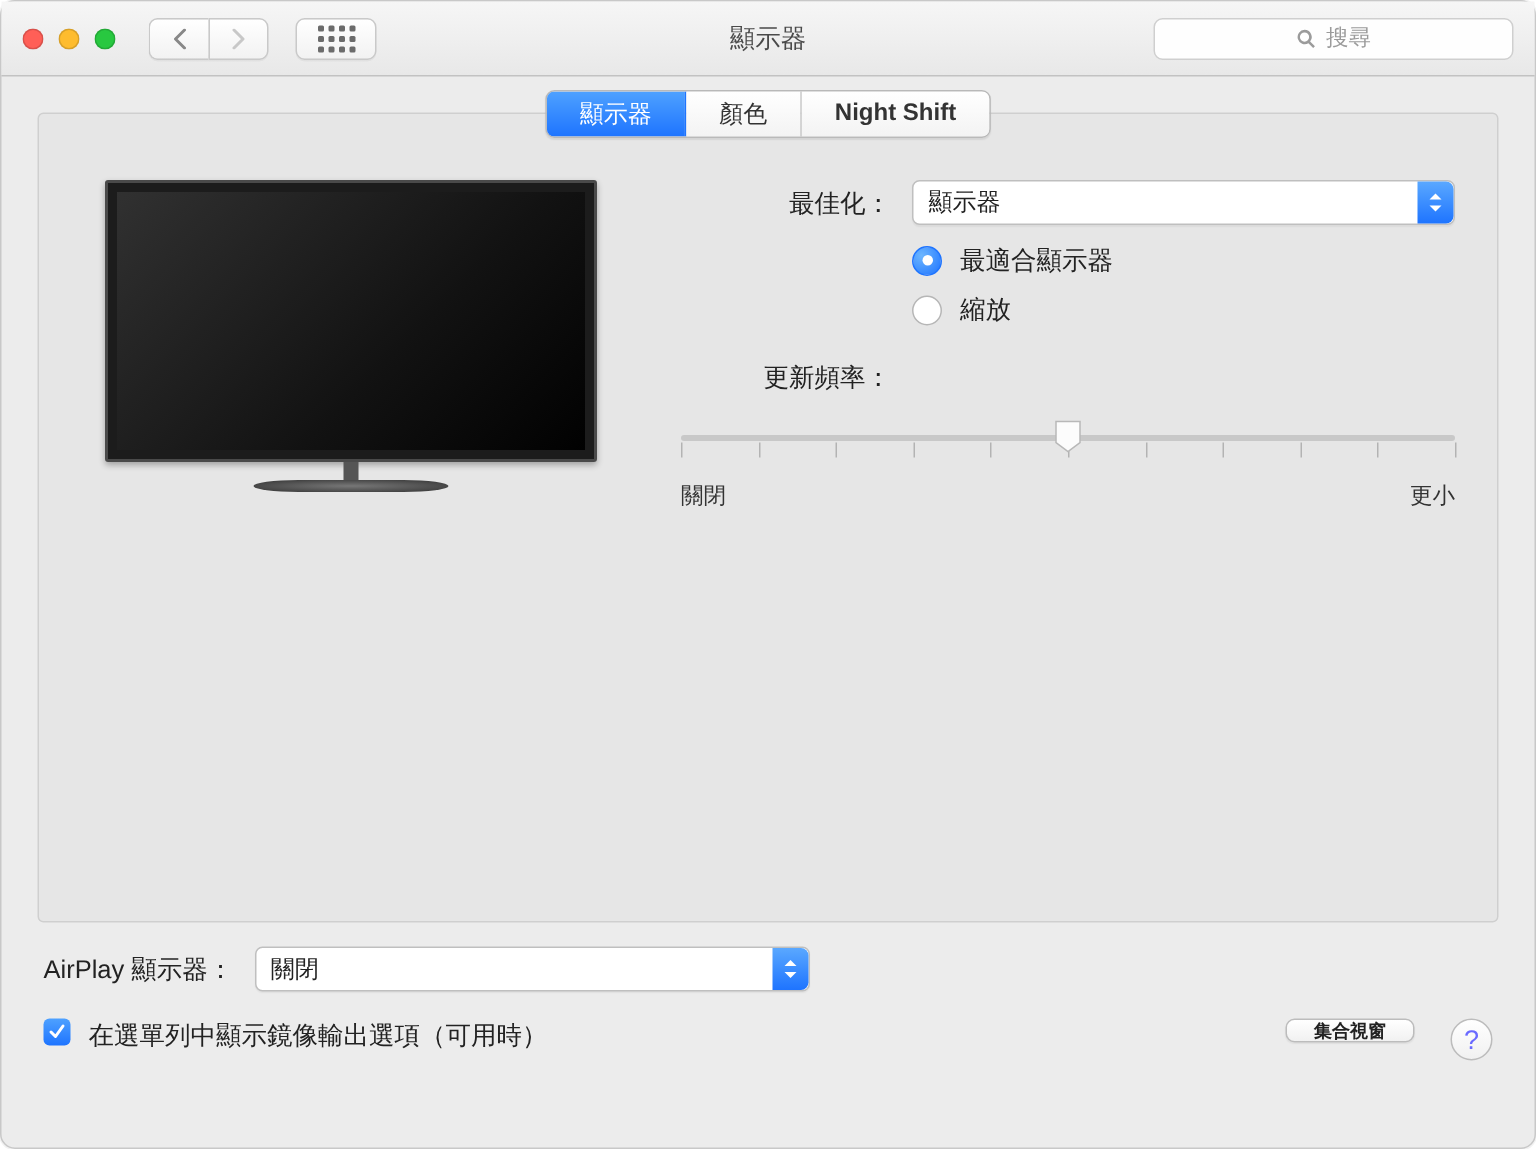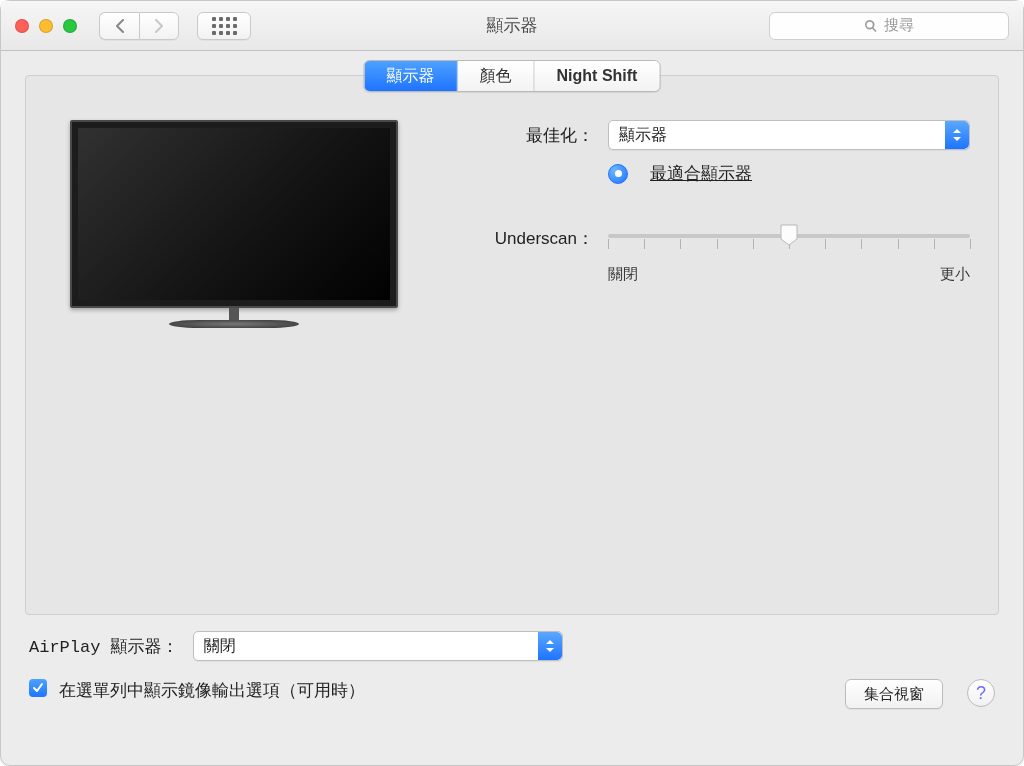--- a/index.html
+++ b/index.html
@@ -48,45 +48,45 @@
   .row .lbl { width: 140px; text-align: right; margin-right: 14px; font-size: 17px; color: #222; }
   .row .ctl { flex: 1; }
 
   .popup { position: relative; height: 30px; background: #fff; border: 1px solid #bfbfbf; border-radius: 5px; display: flex; align-items: center; padding: 0 36px 0 10px; font-size: 16px; color: #222; box-shadow: 0 1px 1px rgba(0,0,0,0.05); }
   .popup .stepper { position: absolute; right: 0; top: 0; bottom: 0; width: 24px; background: linear-gradient(#5aa8ff,#1e74ff); border-radius: 0 5px 5px 0; display: flex; flex-direction: column; align-items: center; justify-content: center; }
   .popup .stepper::before, .popup .stepper::after { content:""; width:0; height:0; border-left:4px solid transparent; border-right:4px solid transparent; }
   .popup .stepper::before { border-bottom:4px solid #fff; margin-bottom:2px; }
   .popup .stepper::after  { border-top:4px solid #fff; margin-top:2px; }
 
   .radios { margin-left: 154px; margin-top: -6px; margin-bottom: 22px; }
-  .radio { display: flex; align-items: center; gap: 22px; font-size: 17px; color: #222; margin-bottom: 10px; text-decoration: underline; }
+  .radio { display: flex; align-items: center; gap: 12px; font-size: 17px; color: #222; margin-bottom: 10px; }
   .radio .bullet { width: 20px; height: 20px; border-radius: 50%; border: 1px solid #b6b6b6; background: #fff; display: flex; align-items: center; justify-content: center; }
   .radio.selected .bullet { background: radial-gradient(circle at 30% 30%, #6cb6ff, #1e74ff); border-color: #1e74ff; }
   .radio.selected .bullet::after { content:""; width:7px; height:7px; border-radius:50%; background:#fff; }
 
   .slider-row .lbl { align-self: flex-start; margin-top: 2px; }
   .slider { position: relative; height: 20px; }
   .slider .track { position: absolute; left:0; right:0; top: 9px; height: 4px; background: #c8c8c8; border-radius: 2px; }
   .slider .tick { position: absolute; top: 14px; width: 1px; height: 10px; background: #b3b3b3; }
   .slider .thumb { position: absolute; top: -2px; width: 20px; height: 24px; transform: translateX(-50%); }
   .slider .thumb svg { width: 100%; height: 100%; }
   .slider-labels { display: flex; justify-content: space-between; font-size: 15px; color: #333; margin-top: 20px; }
 
   
   .footer { padding: 8px 28px 18px 28px; }
   .footer-row1 { display: flex; align-items: center; margin-bottom: 18px; }
-  .footer-row1 .lbl { font-size: 17px; color: #222; margin-right: 14px; font-family: Liberation Mono, monospace; }
+  .footer-row1 .lbl { font-size: 17px; color: #222; margin-right: 14px; }
   .footer-row1 .popup { width: 370px; flex: 0 0 370px; }
 
   .footer-row2 { display: flex; gap: 12px; }
   .checkbox { width: 18px; height: 18px; border-radius: 4px; background: linear-gradient(#4ea1ff,#1e74ff); display:flex; align-items:center; justify-content:center; flex-shrink: 0; }
   .checkbox svg { width: 12px; height: 12px; }
   .clabel { font-size: 17px; color: #222; }
   .spacer { flex: 1; }
-  .btn { height: 30px; padding: 0 18px; background: linear-gradient(#ffffff,#f1f1f1); border: 1px solid #bcbcbc; border-radius: 6px; font-size: 15px; color: #222; display:flex; align-items:center; box-shadow: 0 1px 1px rgba(0,0,0,0.06); }
+  .btn { height: 16px; padding: 0 18px; background: linear-gradient(#ffffff,#f1f1f1); border: 1px solid #bcbcbc; border-radius: 6px; font-size: 12px; color: #222; display:flex; align-items:center; box-shadow: 0 1px 1px rgba(0,0,0,0.06); font-weight: bold; }
   .help { width: 28px; height: 28px; border-radius: 50%; border: 1px solid #bcbcbc; background: linear-gradient(#ffffff,#f1f1f1); color: #6a6aff; display:flex; align-items:center; justify-content:center; font-size: 18px; font-weight: 500; margin-left: 12px; }
 
   
   .dotgrid { display: grid; grid-template-columns: repeat(4,4px); grid-auto-rows: 4px; gap: 3px; }
   .dotgrid span { width:4px; height:4px; background:#6b6b6b; border-radius:1px; }
 </style>
 </head>
 <body>
 
 <div class="window">
@@ -170,28 +170,32 @@
                 <div class="stepper"></div>
               </div>
             </div>
           </div>
 
           <div class="radios">
             <div class="radio selected">
               <div class="bullet"></div>
               <span>最適合顯示器</span>
             </div>
+            <div class="radio">
+              <div class="bullet"></div>
+              <span>縮放</span>
+            </div>
           </div>
 
 
           <div class="row">
+            <div class="lbl">更新頻率：</div>
           </div>
 
           <div class="row slider-row">
-            <div class="lbl">Underscan：</div>
             <div class="ctl">
               <div class="slider">
                 <div class="track"></div>
                 <div class="tick" style="left:0%"></div>
                 <div class="tick" style="left:10%"></div>
                 <div class="tick" style="left:20%"></div>
                 <div class="tick" style="left:30%"></div>
                 <div class="tick" style="left:40%"></div>
                 <div class="tick" style="left:50%"></div>
                 <div class="tick" style="left:60%"></div>

